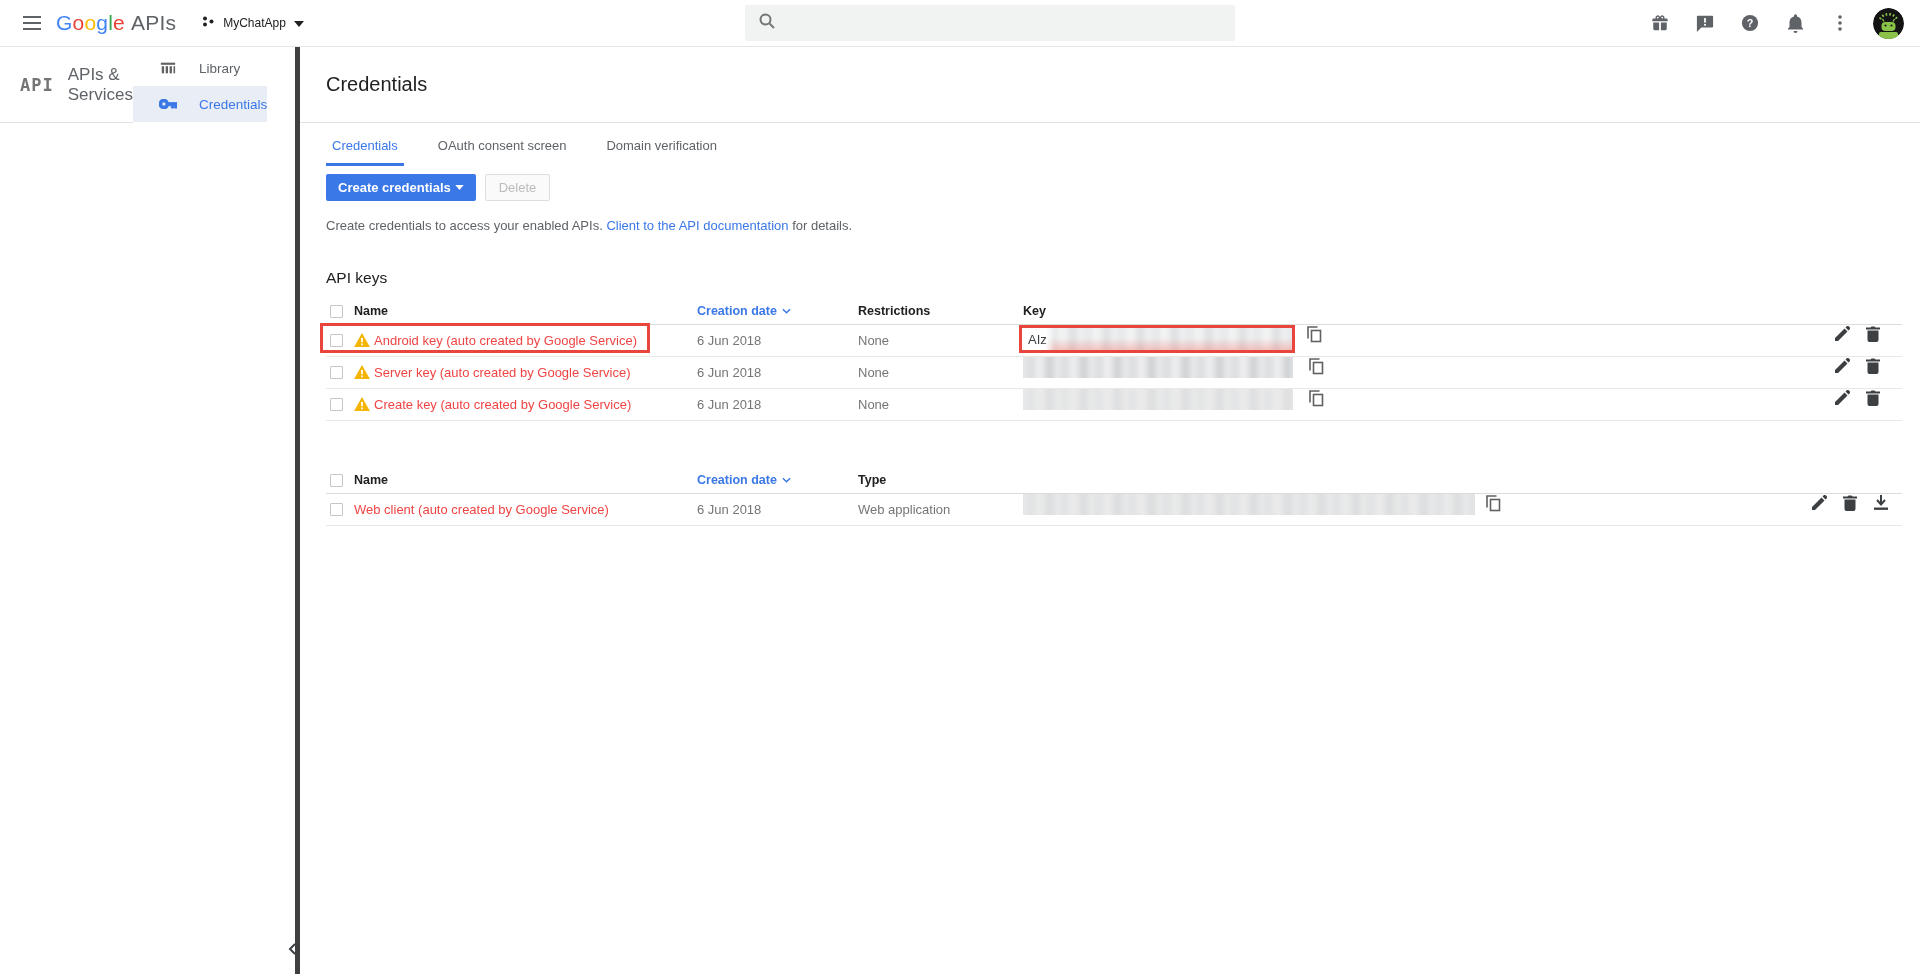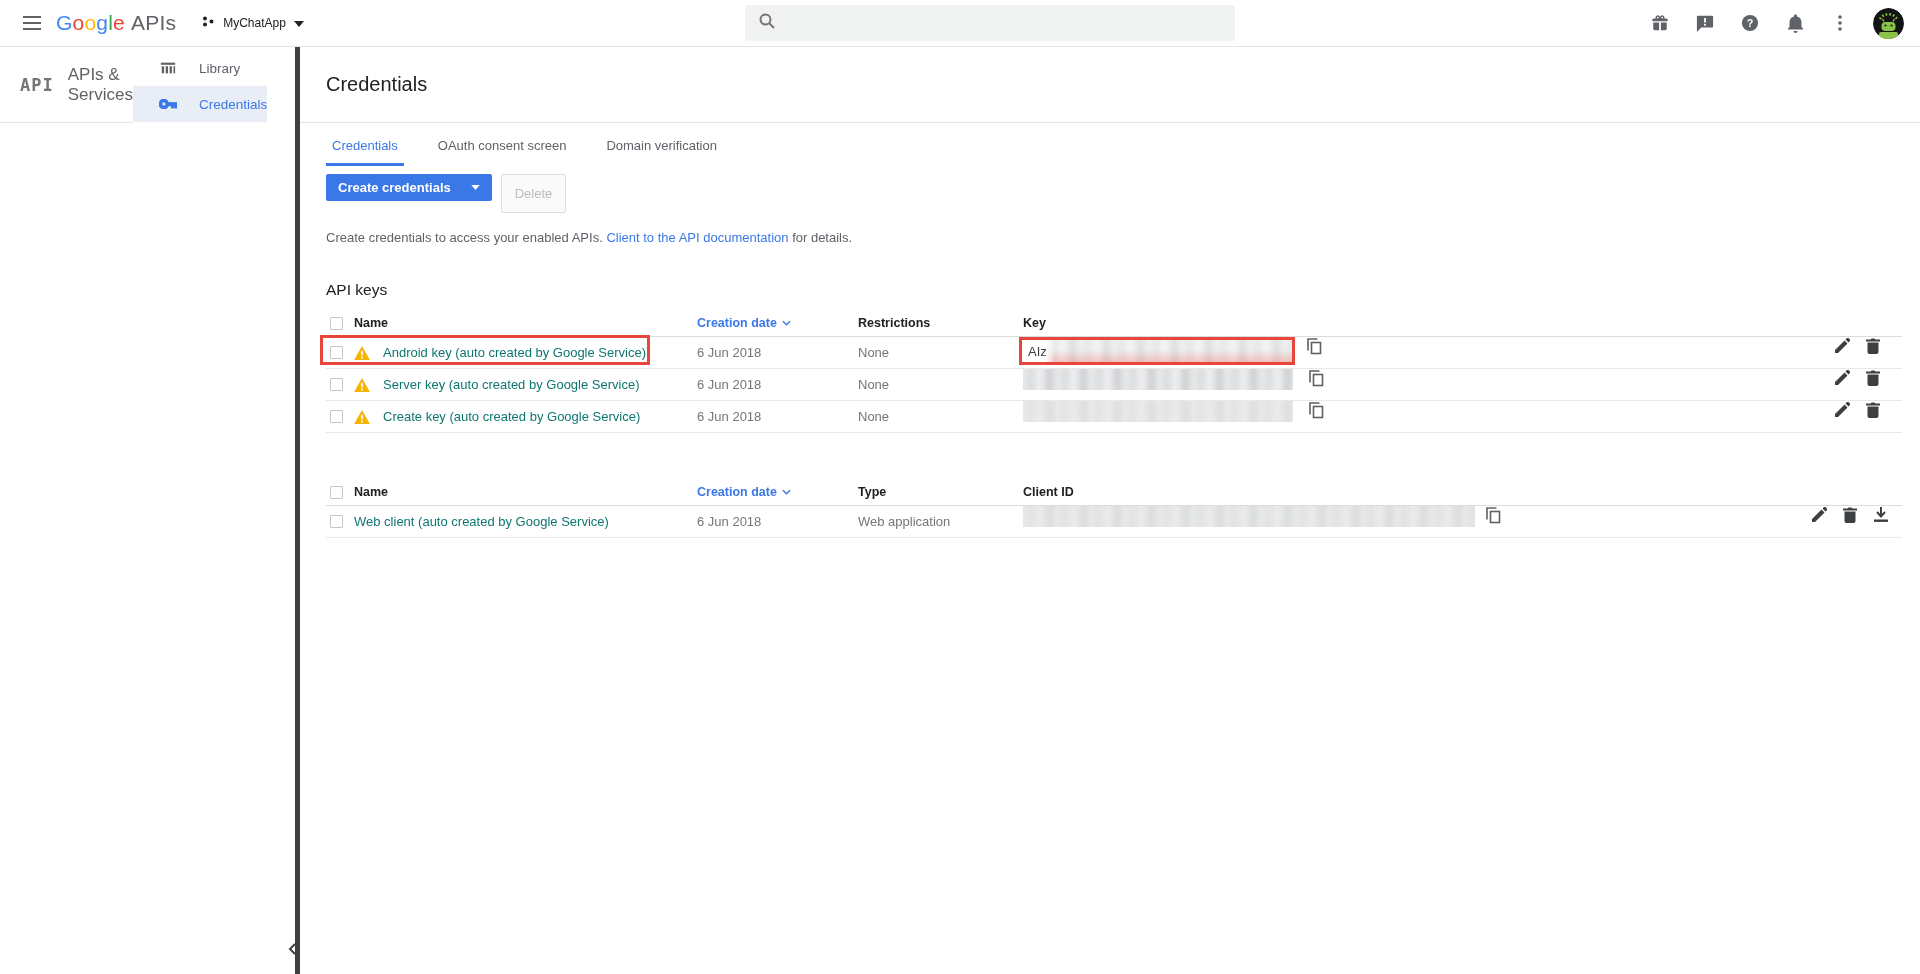--- a/index.html
+++ b/index.html
@@ -49,38 +49,38 @@
   .page-header { height:76px; border-bottom:1px solid #e2e2e2; display:flex; align-items:center; padding-left:26px; }
   .page-title { font-size:20px; font-weight:400; color:#212121; }
 
   .tabs { display:flex; gap:28px; padding-left:26px; }
   .tab { font-size:13px; color:#5f6368; padding:15px 6px 10px; border-bottom:3px solid transparent; cursor:pointer; }
   .tab.active { color:#3b78e7; border-bottom-color:#3b78e7; }
 
   .toolbar { display:flex; gap:9px; padding-left:26px; margin-top:8px; }
   .btn-primary { background:#3b78e7; color:#fff; border:none; border-radius:2px; height:27px;
                  padding:0 12px; font-size:13px; font-weight:bold; display:inline-flex; align-items:center;
-                 gap:20px; cursor:pointer; font-family:"Liberation Sans",sans-serif; }
+                 gap:4px; cursor:pointer; font-family:"Liberation Sans",sans-serif; }
   .btn-disabled { background:#fafafa; color:#bcbcbc; border:1px solid #dedede; border-radius:2px;
-                  height:39px; padding:0 13px; font-size:13px; font-family:"Liberation Sans",sans-serif; }
+                  height:27px; padding:0 13px; font-size:13px; font-family:"Liberation Sans",sans-serif; }
   .desc { margin:17px 0 0 26px; font-size:13px; color:#5f6368; }
   .desc a { color:#3b78e7; text-decoration:none; cursor:pointer; }
 
   .section { padding:0 18px 0 26px; }
   .section.apikeys { margin-top:36px; }
   .section.oauth { margin-top:46px; }
   .section h2 { font-size:15.5px; font-weight:400; color:#212121; margin-bottom:11px; }
 
   .tbl-header, .tbl-row { display:grid; grid-template-columns:28px 343px 161px 165px 1fr; align-items:center; }
   .tbl-header { height:27px; border-bottom:1px solid #dcdcdc; font-size:12.5px; font-weight:bold; color:#212121; }
   .tbl-row { height:32px; border-bottom:1px solid #e8e8e8; font-size:13px; position:relative; }
   .hdr-sort { color:#3b78e7; font-weight:bold; display:flex; align-items:center; gap:5px; cursor:pointer; }
   .checkbox { width:13px; height:13px; border:1px solid #c6c6c6; border-radius:1px; background:#fff;
               margin-left:4px; cursor:pointer; display:inline-block; }
-  .cell-name { display:flex; align-items:flex-end; gap:13px; color:#0f766e; }
+  .cell-name { display:flex; align-items:flex-start; gap:4px; color:#ef4444; }
   .cell-dim { color:#757575; }
   .cell-key { display:flex; align-items:flex-start; height:100%; }
   .rowactions { margin-left:auto; display:flex; align-items:center; gap:13px; margin-right:20px; }
   .iconbtn { border:none; background:none; cursor:pointer; padding:0; width:18px; height:18px;
              display:flex; align-items:center; justify-content:center; }
 
   
   .redact { position:relative; overflow:hidden; background:#fff; display:flex; align-items:center; }
   .redact .streaks { position:absolute; inset:-8px; filter:blur(2.6px);
       background-image:repeating-linear-gradient(90deg,#b9bcc0 0px,#e8e9ea 8px,#cfd2d5 16px,#f0f0f1 25px,#c3c6c9 34px); }
@@ -391,21 +391,20 @@
         <div class="tbl-header">
           <span class="checkbox"></span>
           <span>Name</span>
           <span class="hdr-sort">
             <span>Creation date</span>
             <svg width="9" height="6" viewBox="0 0 10 6" fill="none" stroke="#3b78e7" stroke-width="1.6">
                 <polyline points="1,1 5,5 9,1"></polyline>
               </svg>
           </span>
           <span>Type</span>
-          <span>Client ID</span>
         </div>
 
         <div class="tbl-row">
           <span class="checkbox"></span>
           <span class="cell-name">
             <span>Web client (auto created by Google Service)</span>
           </span>
           <span class="cell-dim">6 Jun 2018</span>
           <span class="cell-dim">Web application</span>
           <span class="cell-key">

